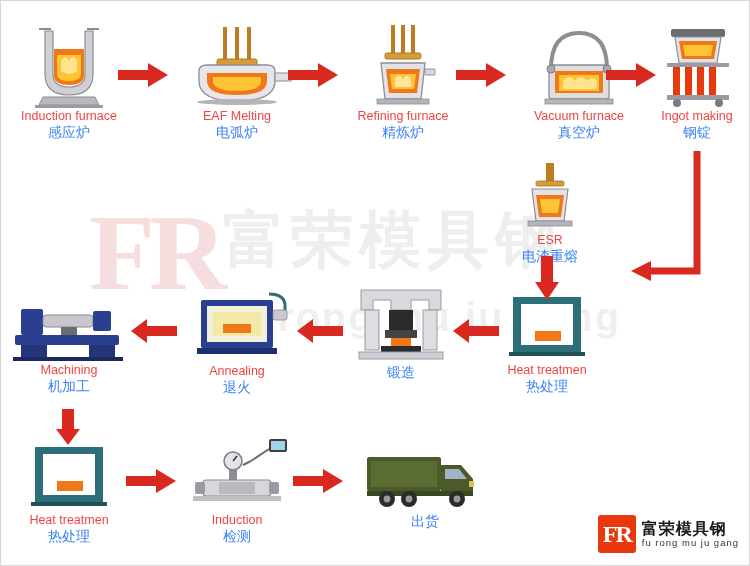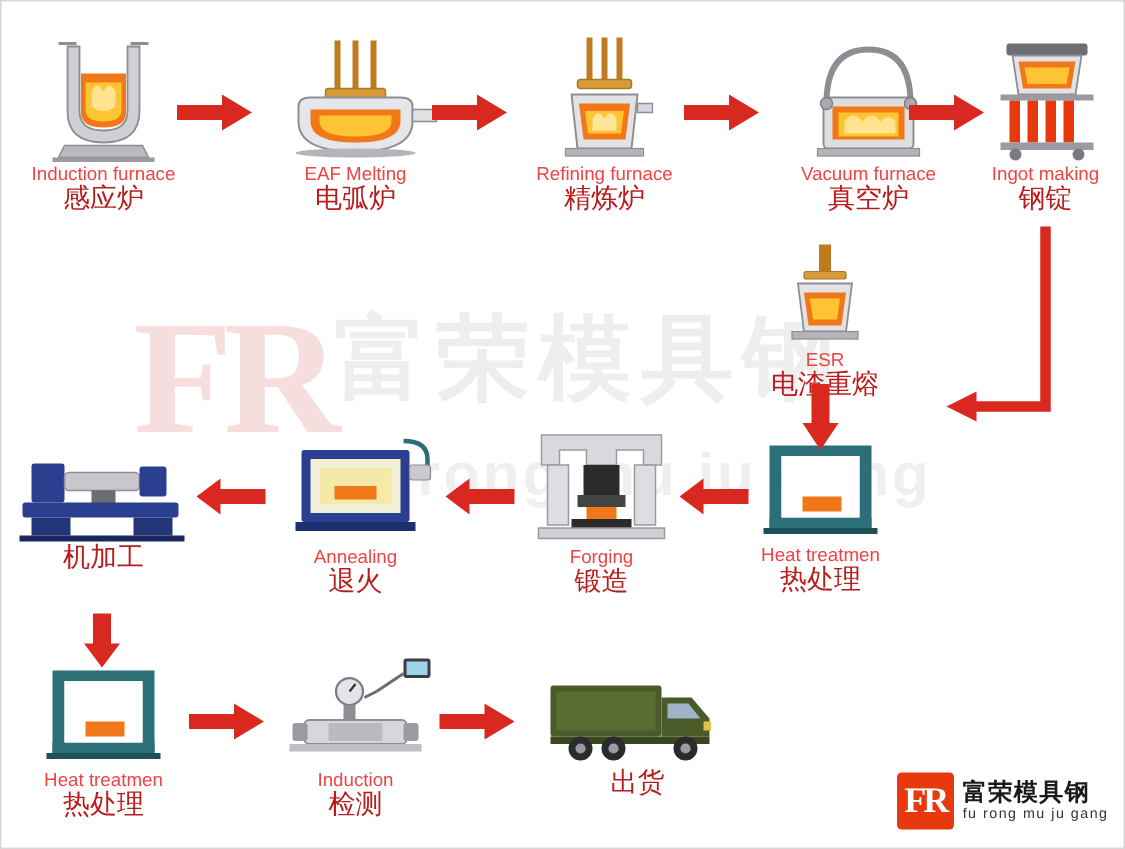--- a/index.html
+++ b/index.html
@@ -64,22 +64,22 @@
     height:90px;
     position:relative;
   }
   .node .lbl-en{
     font-size:12.5px;
     color:#ef4444;
     line-height:15px;
     white-space:nowrap;
   }
   .node .lbl-cn{
-    font-size:18px;
-    color:#b91c1c;
+    font-size:14px;
+    color:#3b82f6;
     line-height:16px;
     white-space:nowrap;
   }
   
   .arrow{
     position:absolute;
     z-index:4;
   }
   
   .brand{
@@ -301,21 +301,20 @@
         <path d="M24 4 L104 4 L104 24 L92 24 L92 14 L74 14 L74 24 L54 24 L54 14 L36 14 L36 24 L24 24 Z" fill="#d9d9de" stroke="#9a9aa2" stroke-width="1"></path>
         <rect x="28" y="24" width="14" height="40" fill="#ddddE2" stroke="#9a9aa2" stroke-width="1"></rect>
         <rect x="86" y="24" width="14" height="40" fill="#ddddE2" stroke="#9a9aa2" stroke-width="1"></rect>
         <rect x="52" y="24" width="24" height="20" fill="#2b2b2b"></rect>
         <rect x="48" y="44" width="32" height="8" fill="#444"></rect>
         <rect x="54" y="52" width="20" height="8" fill="#f07818"></rect>
         <rect x="44" y="60" width="40" height="6" fill="#2b2b2b"></rect>
         <rect x="22" y="66" width="84" height="7" fill="#cfcfd5" stroke="#9a9aa2" stroke-width="1"></rect>
       </svg>
     </div>
-    <div class="lbl-en">Forging</div>
     <div class="lbl-cn">锻造</div>
   </div>
 
   <div class="node" style="left:172px;top:285px;">
     <div class="art" style="height:78px;">
       <svg width="128" height="78" viewBox="0 0 128 78">
         <path d="M96 8 Q112 8 112 20 L112 28" fill="none" stroke="#2d6f78" stroke-width="3"></path>
         <rect x="28" y="14" width="72" height="48" rx="2" fill="#2a3f8f"></rect>
         <rect x="34" y="20" width="60" height="36" fill="#f2f0d8"></rect>
         <rect x="40" y="26" width="48" height="24" fill="#f5e9a8"></rect>
@@ -334,20 +333,21 @@
         <rect x="16" y="20" width="22" height="26" rx="2" fill="#2a3f8f"></rect>
         <rect x="38" y="26" width="50" height="12" rx="3" fill="#c7c7cd" stroke="#8d8d93" stroke-width="1"></rect>
         <rect x="88" y="22" width="18" height="20" rx="2" fill="#2a3f8f"></rect>
         <rect x="56" y="38" width="16" height="10" fill="#6b6b72"></rect>
         <rect x="10" y="46" width="104" height="10" rx="2" fill="#2a3f8f"></rect>
         <rect x="16" y="56" width="26" height="12" fill="#24357a"></rect>
         <rect x="84" y="56" width="26" height="12" fill="#24357a"></rect>
         <rect x="8" y="68" width="110" height="4" fill="#1a2760"></rect>
       </svg>
     </div>
+    <div class="lbl-en">Machining</div>
     <div class="lbl-cn">机加工</div>
   </div>
 
   <div class="arrow" style="left:55px;top:408px;">
     <svg width="24" height="36" viewBox="0 0 24 36">
       <path d="M6 0 L18 0 L18 20 L24 20 L12 36 L0 20 L6 20 Z" fill="#d9281f"></path>
     </svg>
   </div>
 
   <div class="arrow" style="left:125px;top:468px;">

